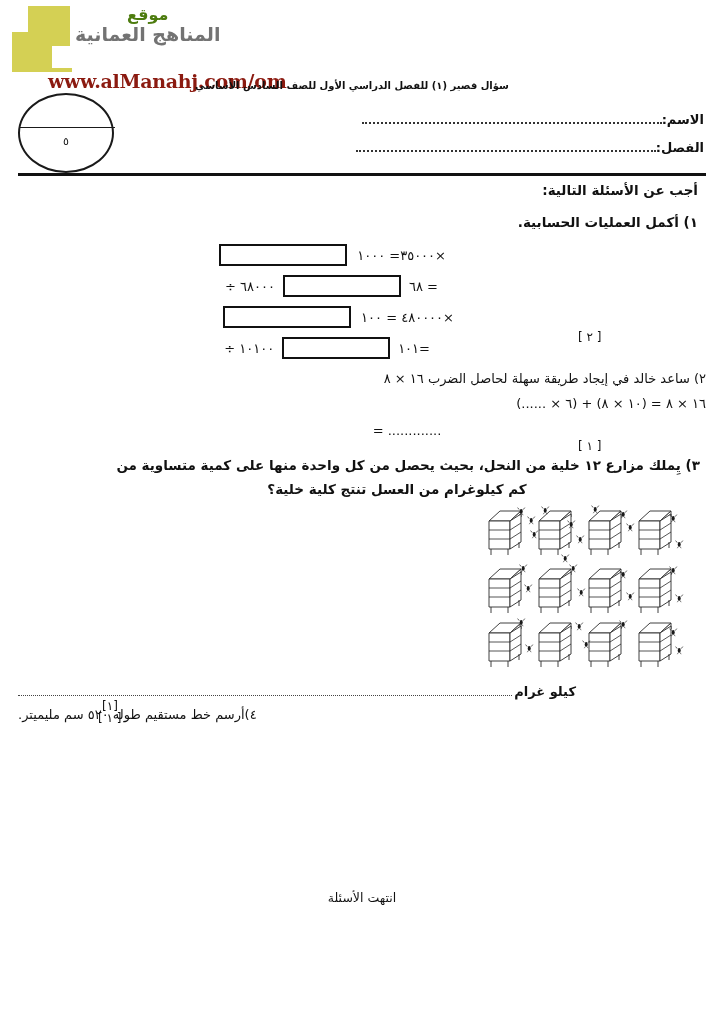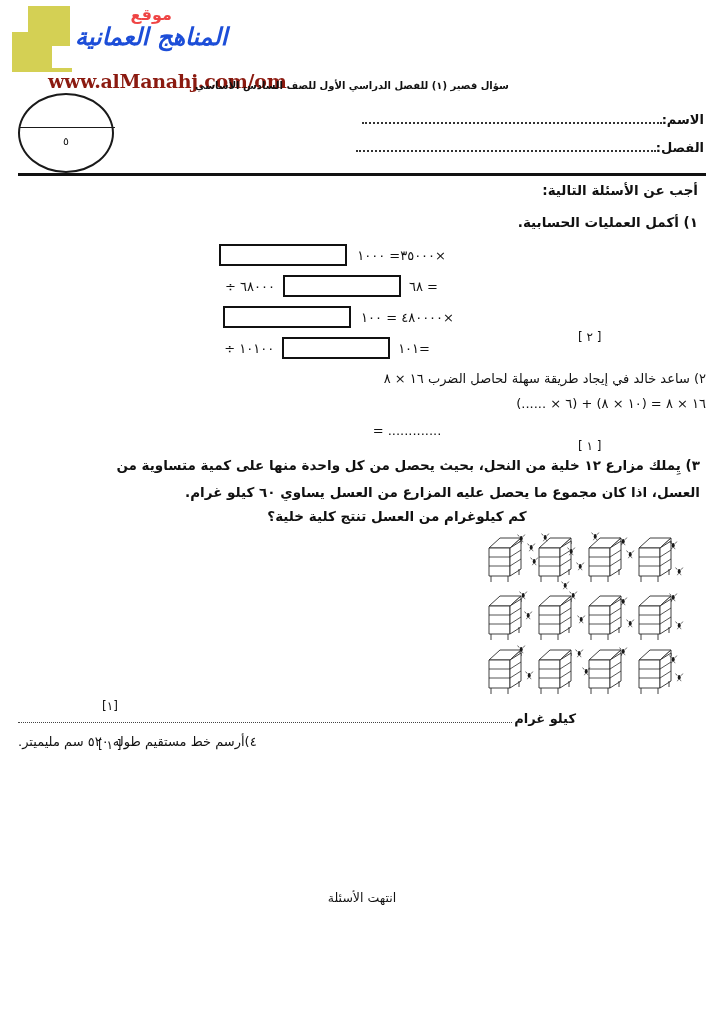--- a/index.html
+++ b/index.html
@@ -52,31 +52,30 @@
   .logo-text {
     position: absolute;
     left: 75px;
     top: 2px;
     text-align: center;
     direction: rtl;
   }
   .logo-text .l1 {
     font-size: 16px;
     font-weight: bold;
-    color: #ef4444;
+    color: #4d7c0f;
     line-height: 1.12;
     letter-spacing: 0.5px;
   }
   .logo-text .l2 {
-    font-size: 24px;
-    font-weight: bold;
-    color: #1d4ed8;
+    font-size: 19px;
+    font-weight: bold;
+    color: #737373;
     line-height: 1.12;
     letter-spacing: 0.5px;
-    font-style: italic;
   }
   .watermark-url {
     position: absolute;
     left: 0;
     top: 66px;
     font-family: "DejaVu Serif", "Liberation Serif", serif;
     font-size: 19px;
     font-weight: bold;
     color: #8b1a10;
     direction: ltr;
@@ -346,21 +345,20 @@
 
   <div style="position:relative; margin-top:12px;">
     <div class="q2-line">٢) ساعد خالد في إيجاد طريقة سهلة لحاصل الضرب ١٦ × ٨</div>
     <div class="q2-line">١٦ × ٨ = (١٠ × ٨) + (٦ × ......)</div>
     <div class="q2-eq2">= .............</div>
     <div class="mark-tag" style="left:560px; top:68px;">[ ١ ]</div>
   </div>
 
   <div style="position:relative; margin-top:14px;">
     <div class="q3-para">٣) يِملك مزارع ١٢ خلية من النحل، بحيث يحصل  من كل واحدة منها على كمية متساوية من</div>
-    <div class="q3-para">العسل، اذا كان مجموع ما يحصل عليه  المزارع من العسل يساوي ٦٠ كيلو غرام.</div>
     <div class="q3-sub">كم كيلوغرام من العسل تنتج كلية خلية؟</div>
 
     <div class="hive-art">
       <svg width="215" height="165" viewBox="0 0 215 165" xmlns="http://www.w3.org/2000/svg">
         <defs>
           <g id="hiveShape">
 
             <path d="M2,12 L13,2 L34,2 L23,12 Z" fill="#ffffff" stroke="#2a2a2a" stroke-width="0.9"></path>
             <path d="M23,12 L34,2 L34,8 L23,18 Z" fill="#ffffff" stroke="#2a2a2a" stroke-width="0.9"></path>
 

